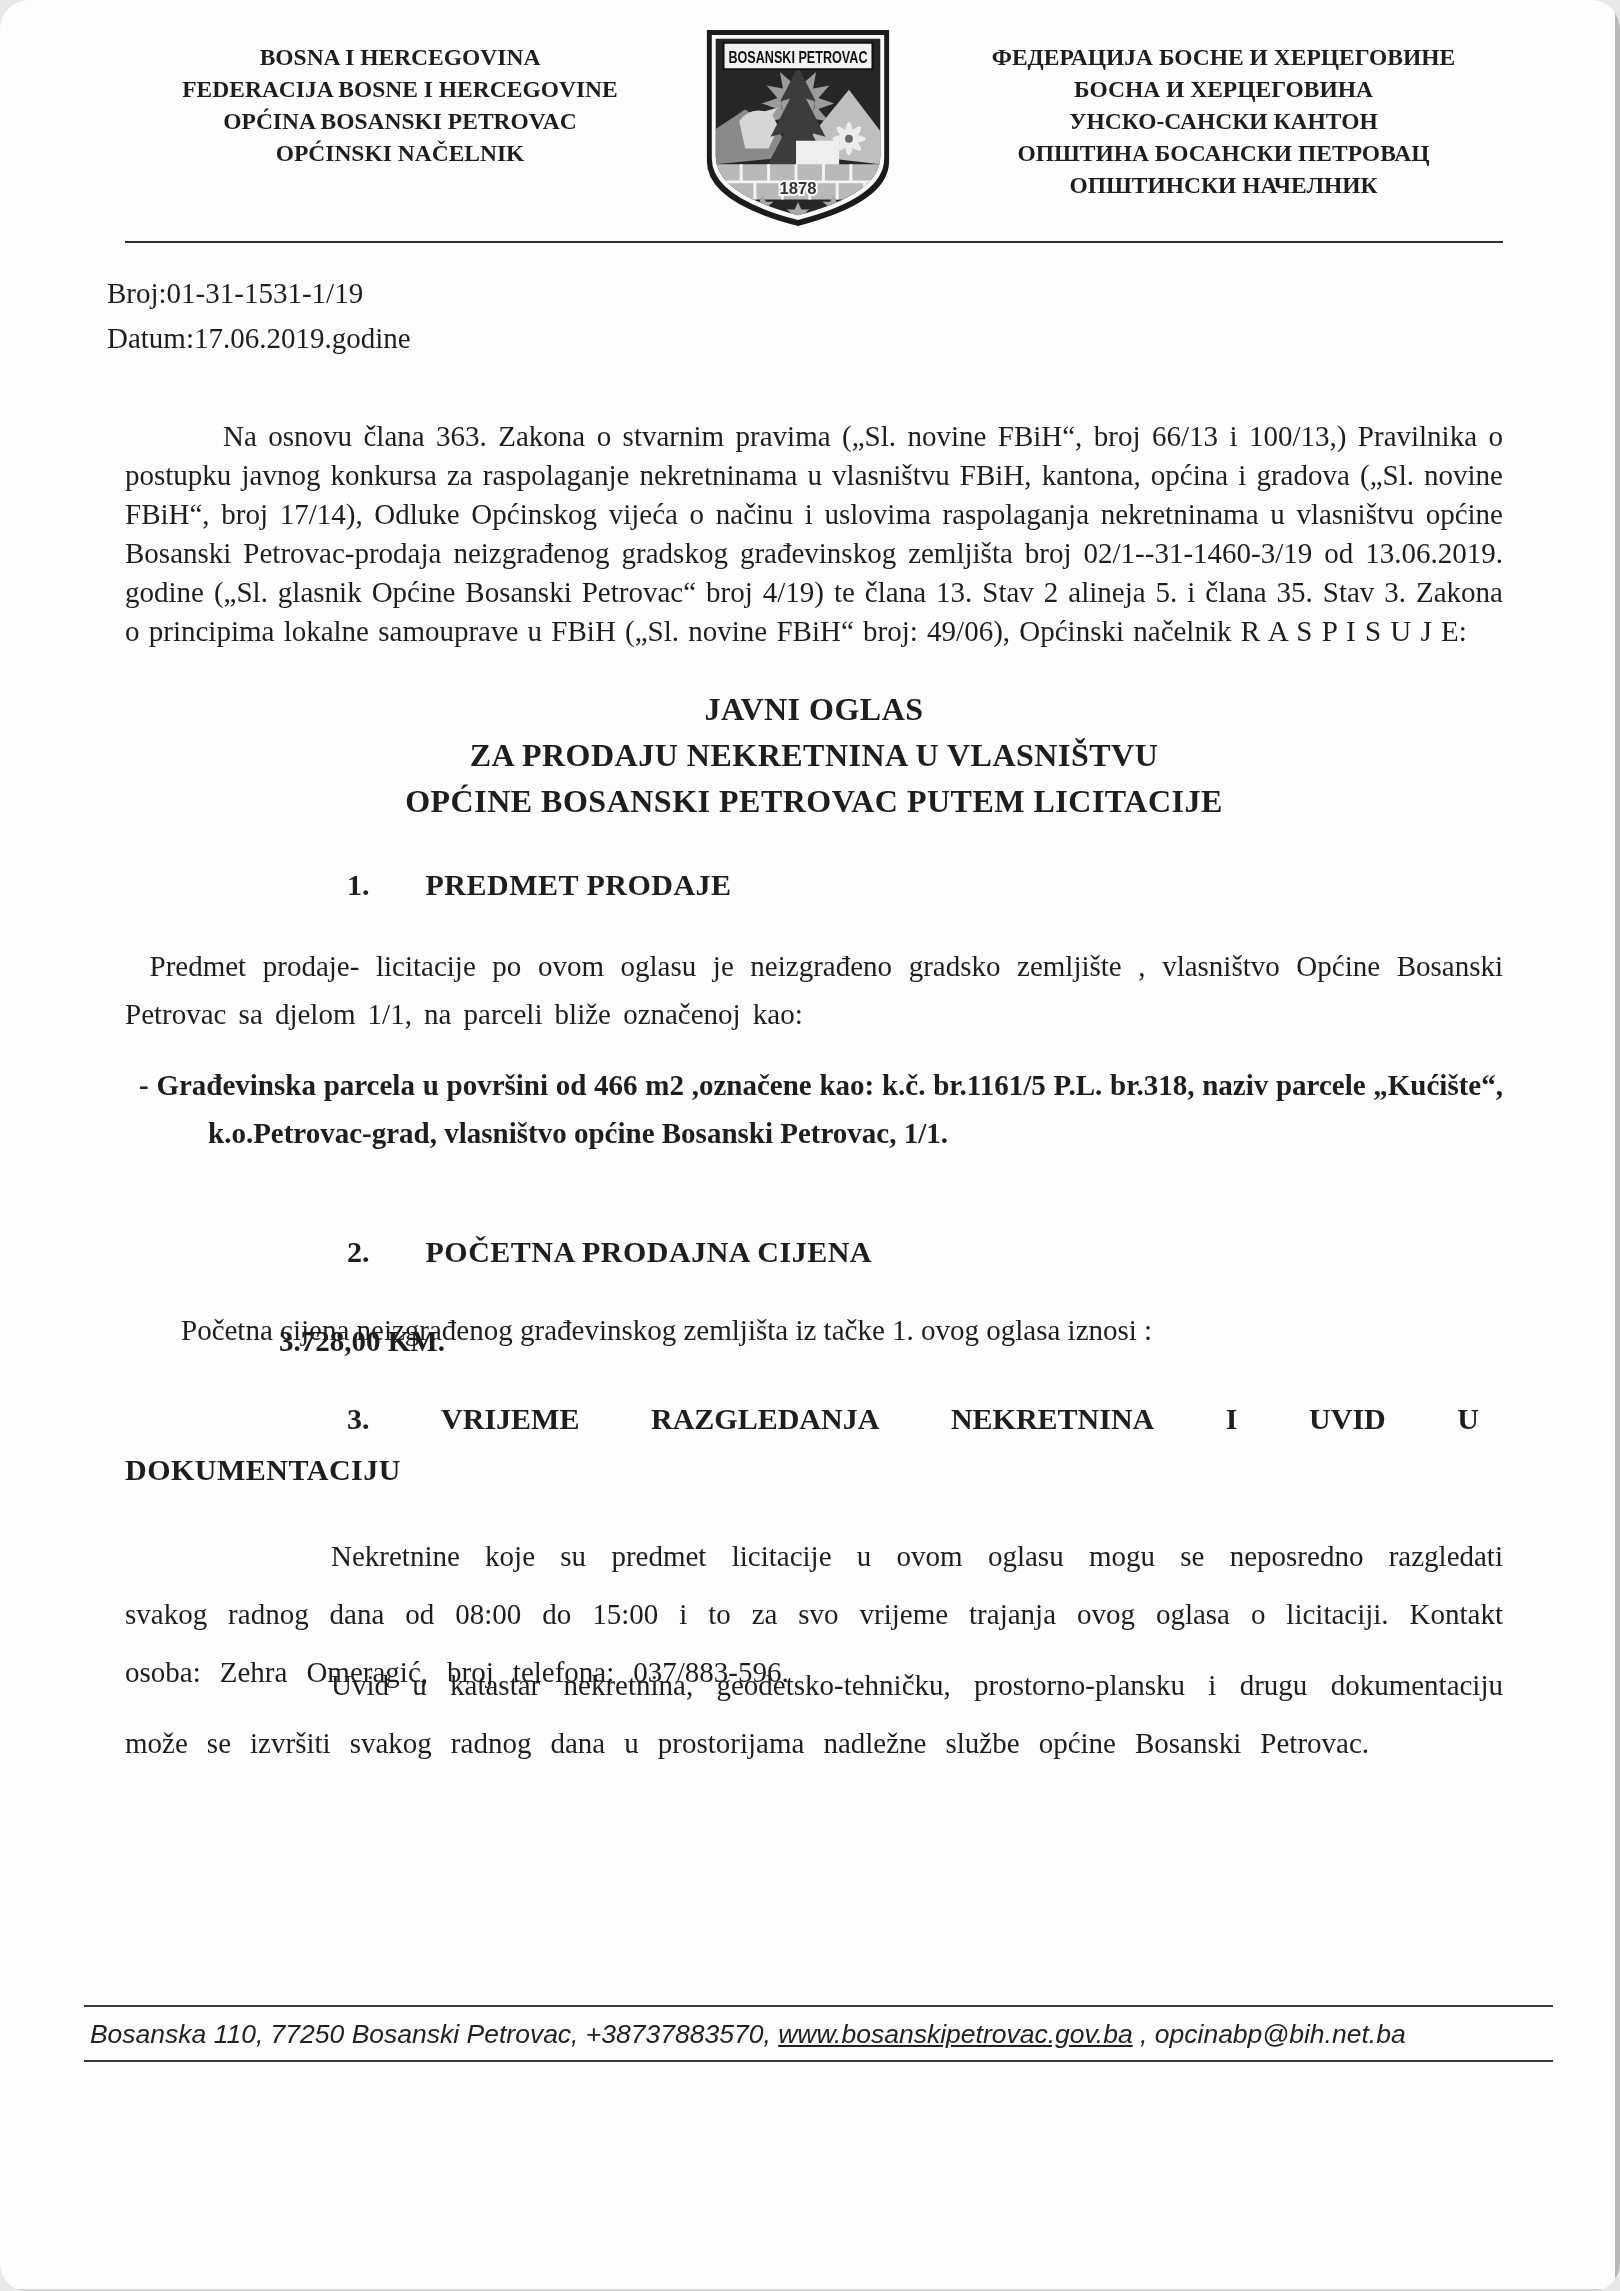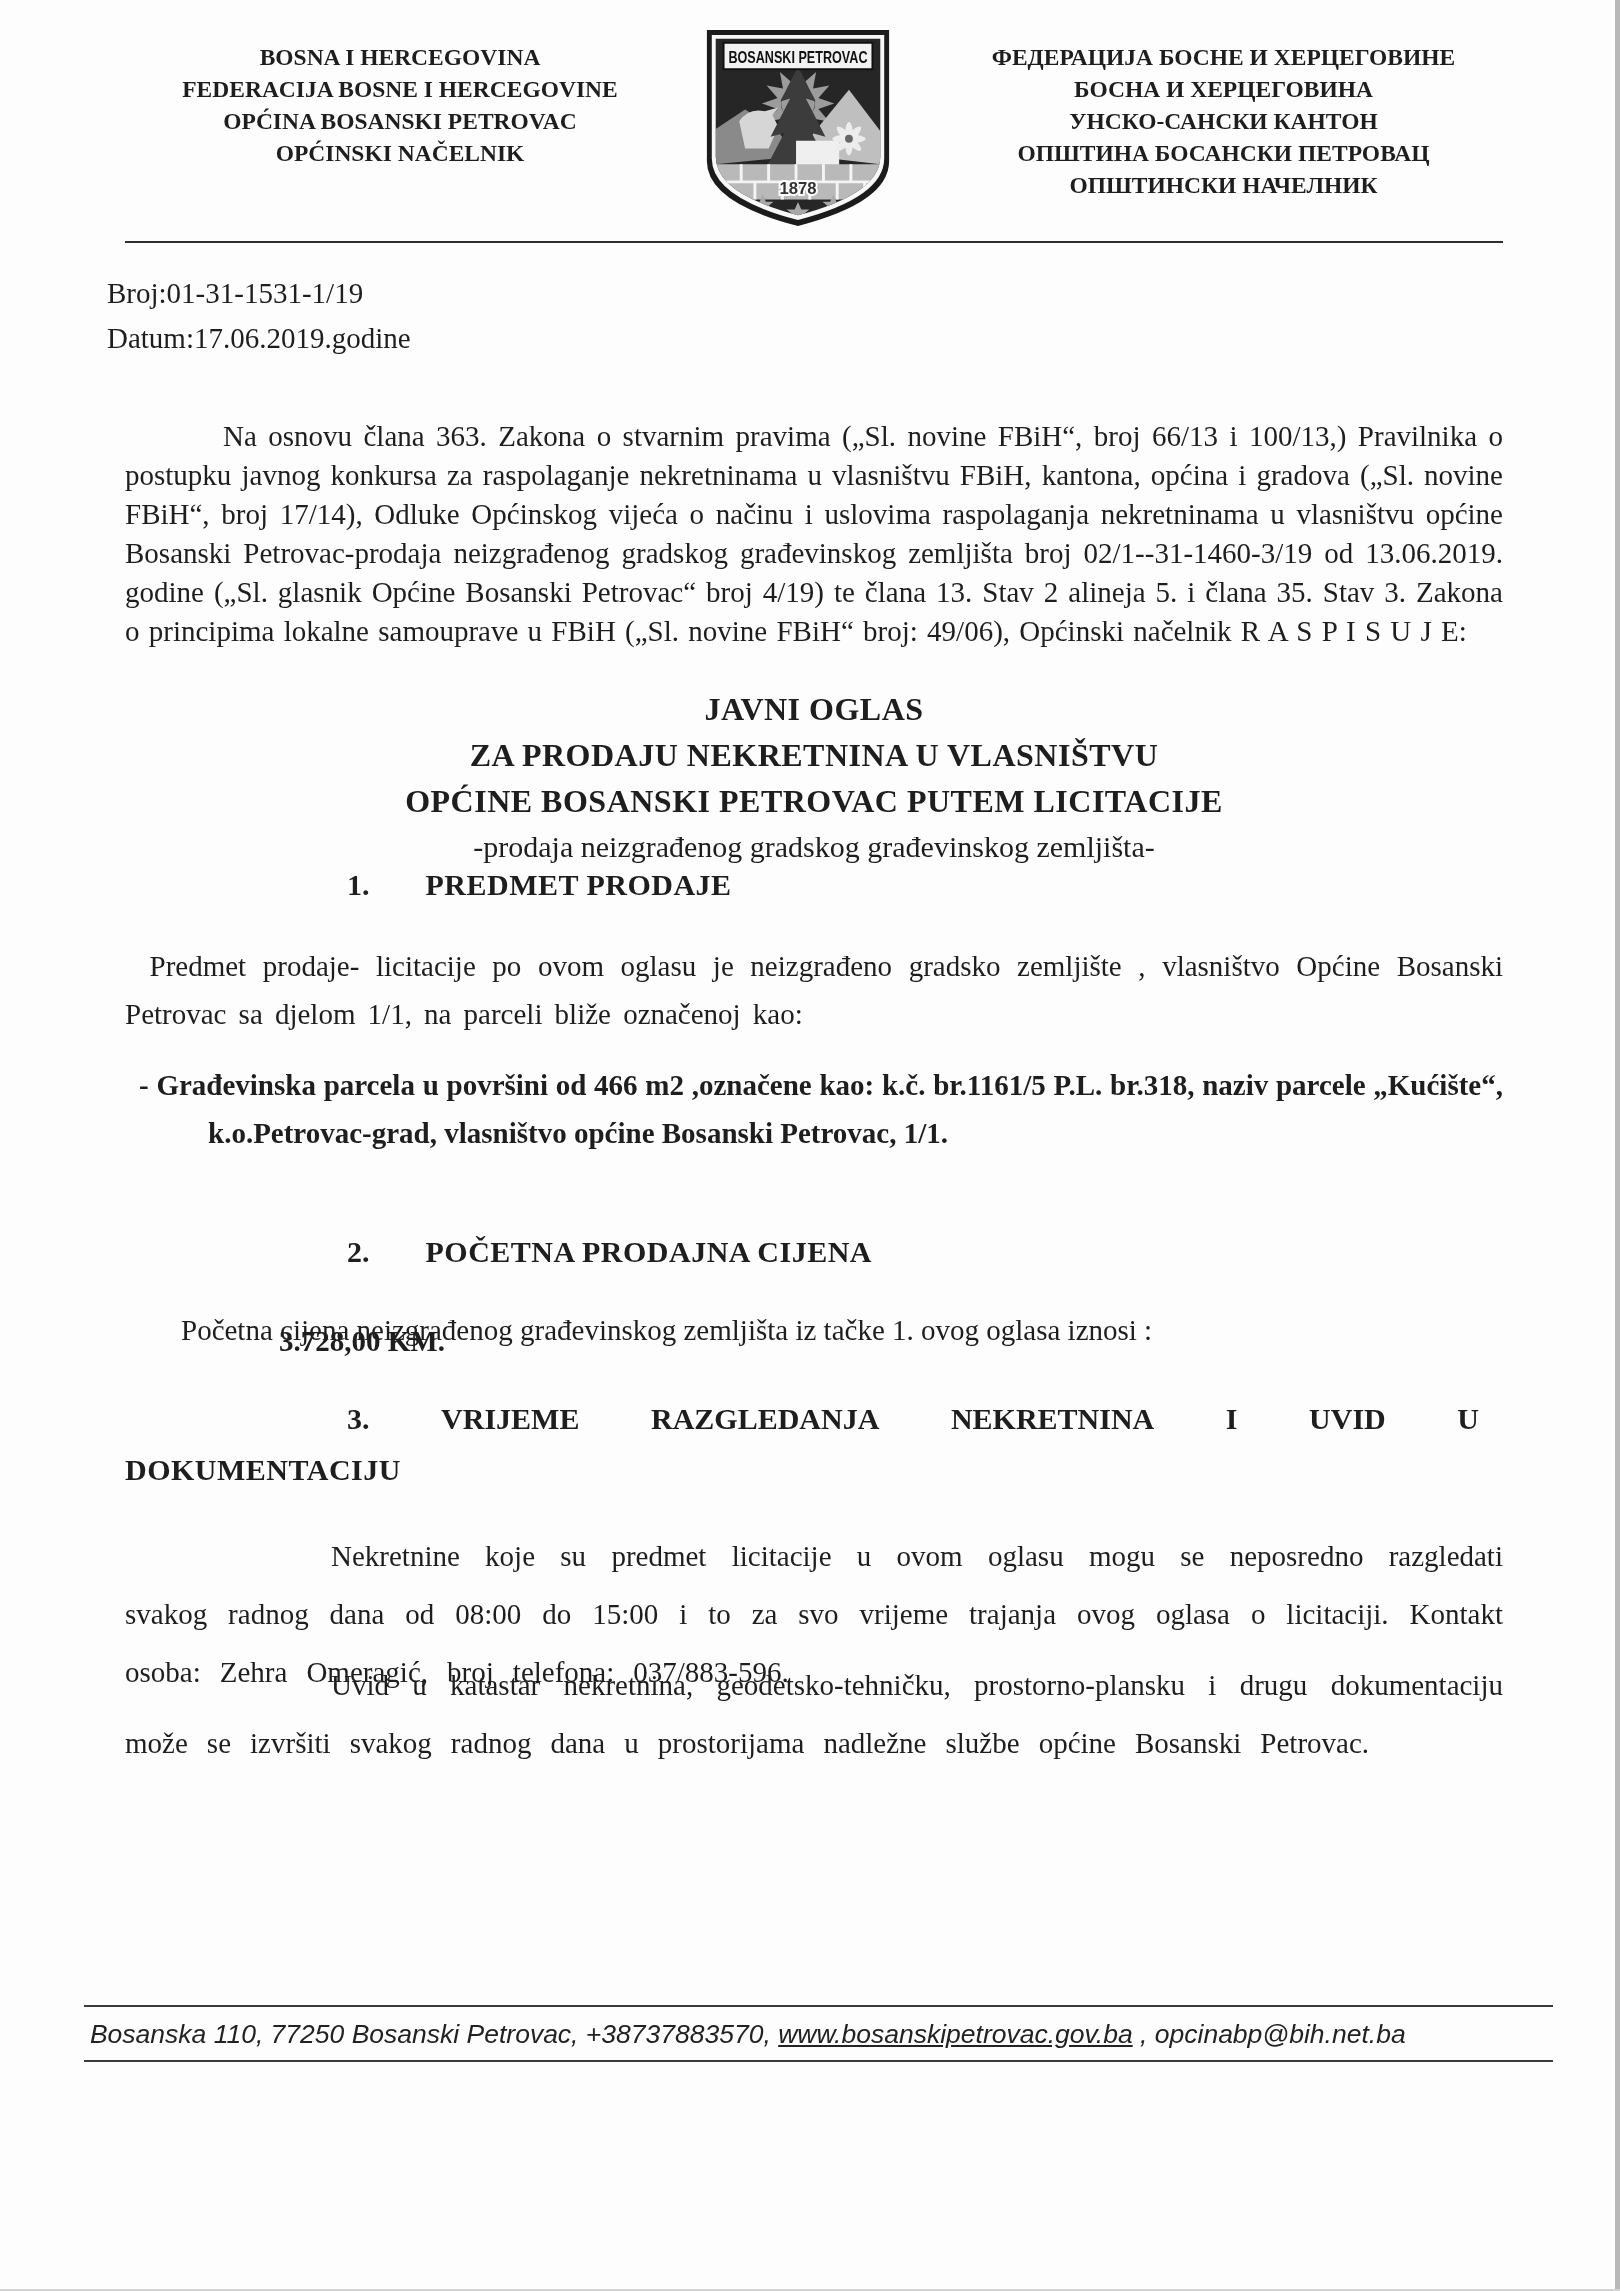--- a/index.html
+++ b/index.html
@@ -4,20 +4,21 @@
 <style>
   html,body{margin:0;padding:0;background:#e8e8e8;}
   .page{
     position:relative;
     width:1620px;height:2292px;
     background:#fdfdfd;
     font-family:"Liberation Serif","DejaVu Serif",serif;
     color:#1e1e1e;
     overflow:hidden;
     margin:0 auto;
+    border-radius:29px;
   }
   .scan-edge-right{position:absolute;right:0;top:0;width:4.9px;height:100%;background:#b8b8b8;}
   .scan-edge-bottom{position:absolute;left:0;bottom:0;width:100%;height:2.9px;background:#d2d2d2;}
 
   
   .header{position:absolute;top:27.4px;left:106px;width:1439px;display:flex;align-items:flex-start;}
   .header-col{font-weight:bold;font-size:23.5px;line-height:32px;text-align:center;}
   .header-left{width:588px;padding-top:13.7px;}
   .header-right{flex:1;padding-top:13.7px;}
   .crest-box{width:208px;display:flex;justify-content:center;}
@@ -168,21 +169,20 @@
     <div>Broj:01-31-1531-1/19</div>
     <div>Datum:17.06.2019.godine</div>
   </div>
 
   <p class="body-block intro">Na osnovu člana 363. Zakona o stvarnim pravima („Sl. novine FBiH“, broj 66/13 i 100/13,) Pravilnika o postupku javnog konkursa za raspolaganje nekretninama u vlasništvu FBiH, kantona, općina i gradova („Sl. novine FBiH“, broj 17/14), Odluke Općinskog vijeća o načinu i uslovima raspolaganja nekretninama u vlasništvu općine Bosanski Petrovac-prodaja neizgrađenog gradskog građevinskog zemljišta broj 02/1--31-1460-3/19 od 13.06.2019. godine („Sl. glasnik Općine Bosanski Petrovac“ broj 4/19) te člana 13. Stav 2 alineja 5. i člana 35. Stav 3. Zakona o principima lokalne samouprave u FBiH („Sl. novine FBiH“ broj: 49/06), Općinski načelnik R A S P I S U J E:</p>
 
   <div class="body-block title-block">
     <div class="title-line">JAVNI OGLAS</div>
     <div class="title-line">ZA PRODAJU NEKRETNINA U VLASNIŠTVU</div>
     <div class="title-line">OPĆINE BOSANSKI PETROVAC PUTEM LICITACIJE</div>
-    <div class="title-sub">-prodaja neizgrađenog gradskog građevinskog zemljišta-</div>
   </div>
 
   <div class="body-block sec-heading sec1-heading">
     <span class="sec-num">1.</span><span class="sec-label">PREDMET PRODAJE</span>
   </div>
   <p class="body-block sec1-para">Predmet prodaje- licitacije po ovom oglasu je neizgrađeno gradsko zemljište , vlasništvo Općine Bosanski Petrovac sa djelom 1/1, na parceli bliže označenoj kao:</p>
   <p class="body-block parcel-item">- Građevinska parcela u površini od 466 m2 ,označene kao:  k.č. br.1161/5 P.L. br.318, naziv parcele „Kućište“, k.o.Petrovac-grad, vlasništvo općine Bosanski Petrovac, 1/1.</p>
 
   <div class="body-block sec-heading sec2-heading">
     <span class="sec-num">2.</span><span class="sec-label">POČETNA PRODAJNA CIJENA</span>

